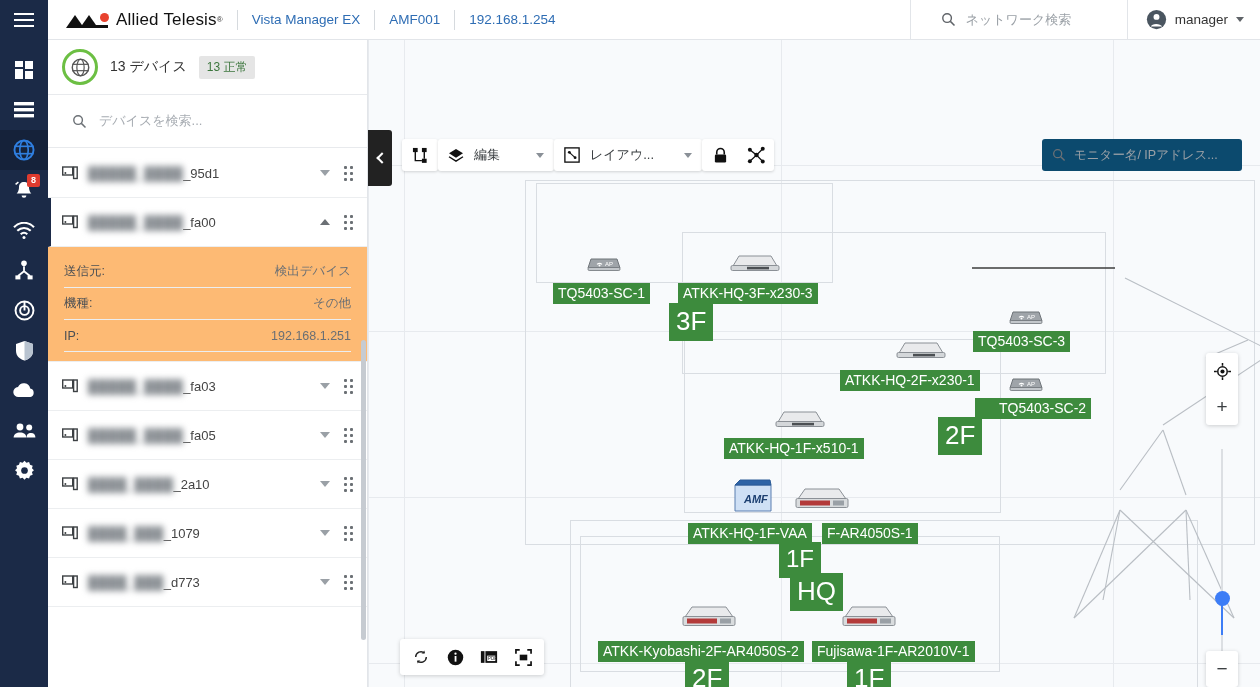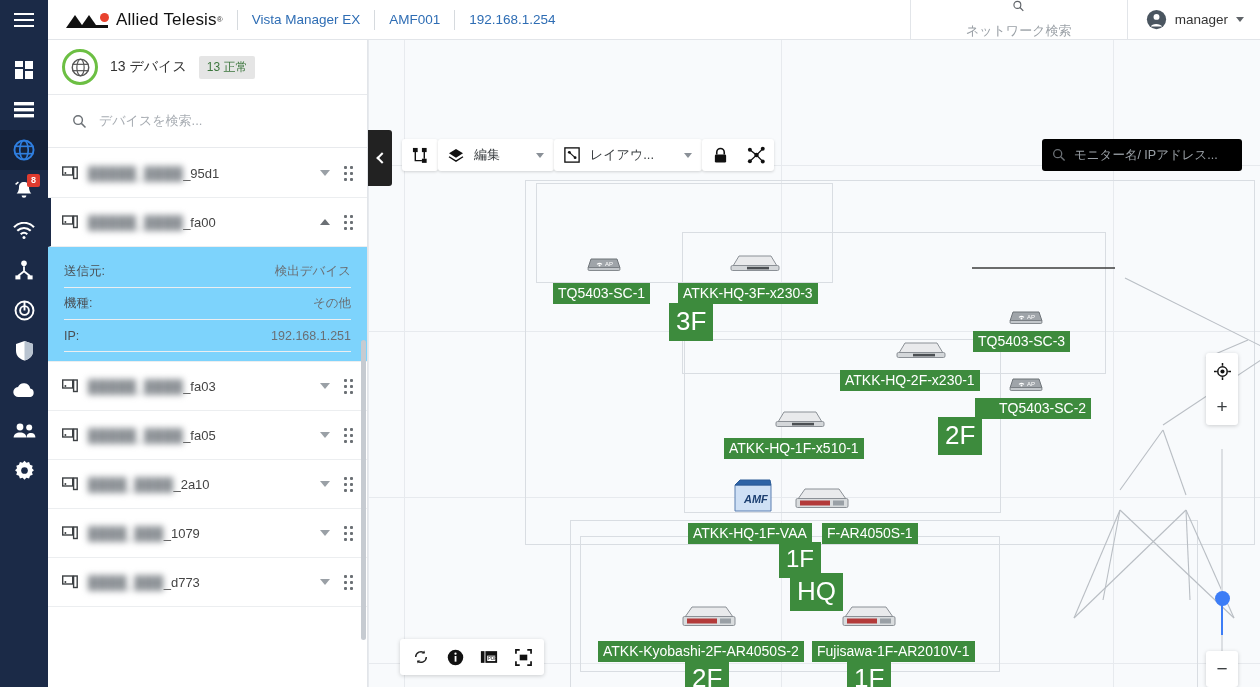--- a/index.html
+++ b/index.html
@@ -44,21 +44,21 @@
   }
   .brand-name { font-size:17px; color:#111; letter-spacing:.2px; }
   .brand-sup { font-size:8px; vertical-align:super; }
   .hdr-sep { width:1px; height:20px; background:#d6dade; margin:0 14px; }
   .hdr-link { color:#2e6db4; font-size:13.5px; cursor:pointer; }
 
   .hdr-right { margin-left:auto; display:flex; align-items:center; height:40px; }
   .net-search {
     display:flex; align-items:center; gap:10px;
     border-left:1px solid #e2e5e9; border-right:1px solid #e2e5e9;
-    height:40px; padding:0 30px; width:218px;flex-direction:column;
+    height:40px; padding:0 30px; width:218px;
   }
   .net-search .ph { color:#9aa0a6; font-size:13px; }
   .user-box { display:flex; align-items:center; gap:8px; padding:0 16px 0 18px; }
   .user-name { font-size:13.5px; color:#333; }
   .caret-dn { width:0;height:0;border-left:4px solid transparent;border-right:4px solid transparent;border-top:5px solid #5f6368; }
 
   
   .rail {
     position:absolute; top:40px; left:0; width:48px; height:647px; background:#1b2a47;
     display:flex; flex-direction:column; align-items:center; padding-top:10px;
@@ -94,21 +94,21 @@
     border-bottom:1px solid #eceef0; cursor:pointer; position:relative; }
   .dev-row.sel { border-left:3px solid #1b2a47; padding-left:11px; }
   .dev-name { font-size:13px; color:#444; display:flex; align-items:center; }
   .blur-seg{ filter:blur(3.2px); color:#8a8f94; letter-spacing:.5px; user-select:none; }
   .row-actions{ margin-left:auto; display:flex; align-items:center; gap:14px; }
   .tri { width:0;height:0;border-left:5px solid transparent;border-right:5px solid transparent;border-top:6px solid #9aa0a6; cursor:pointer;}
   .tri.up { border-top:none; border-bottom:6px solid #6b7075; }
   .grip { display:grid; grid-template-columns:repeat(2,3px); grid-gap:3px; cursor:grab; }
   .grip i{ width:3px;height:3px;background:#6b7075; border-radius:1px; display:block;}
 
-  .detail { background:#7dd3fc; border-bottom:1px solid #eceef0; padding:0 16px; }
+  .detail { background:#fdba74; border-bottom:1px solid #eceef0; padding:0 16px; }
   .detail-row{ display:flex; justify-content:space-between; align-items:center; height:32px;
     border-bottom:1px solid #eceef0; font-size:12.5px; }
   .detail-row:last-child{ border-bottom:none; }
   .detail-k{ color:#4a4f54; }
   .detail-v{ color:#6a6f74; }
   .detail-pad{ height:9px; }
 
   .panel-scroll{ position:absolute; right:1px; top:300px; width:5px; height:300px;
     background:#c6cbd1; border-radius:3px; }
 
@@ -128,21 +128,21 @@
   .toolbar{ position:absolute; top:139px; left:402px; display:flex; gap:0; z-index:25; }
   .tb-btn{ background:#fff; border-radius:3px; box-shadow:0 1px 3px rgba(0,0,0,.16);
     height:32px; display:flex; align-items:center; justify-content:center; cursor:pointer; }
   .tb-icon{ width:36px; }
   .tb-sel{ padding:0 10px; gap:10px; }
   .tb-sel .lbl{ font-size:13px; color:#3c4043; }
   .tb-sel .cv{ width:0;height:0;border-left:4px solid transparent;border-right:4px solid transparent;border-top:5px solid #8a9097; margin-left:6px;}
   .tb-group{ display:flex; background:#fff; border-radius:3px; box-shadow:0 1px 3px rgba(0,0,0,.16); }
   .tb-group .tb-icon{ height:32px; display:flex;align-items:center;justify-content:center; cursor:pointer;}
 
-  .map-search{ position:absolute; top:139px; right:18px; width:200px; height:32px; background:#000000;
+  .map-search{ position:absolute; top:139px; right:18px; width:200px; height:32px; background:#0c4a6e;
     border-radius:3px; display:flex; align-items:center; gap:8px; padding:0 10px; z-index:25; }
   .map-search .ph{ color:#9aa0a6; font-size:12.5px; }
 
   .region{ position:absolute; border:1px solid #d9dde2; background:transparent; }
 
   .node{ position:absolute; width:46px; height:26px; }
   .nlabel{
     position:absolute; background:#3d8b3d; color:#fff; font-size:14px; line-height:19px;
     padding:1px 5px; white-space:nowrap; cursor:pointer;
   }

